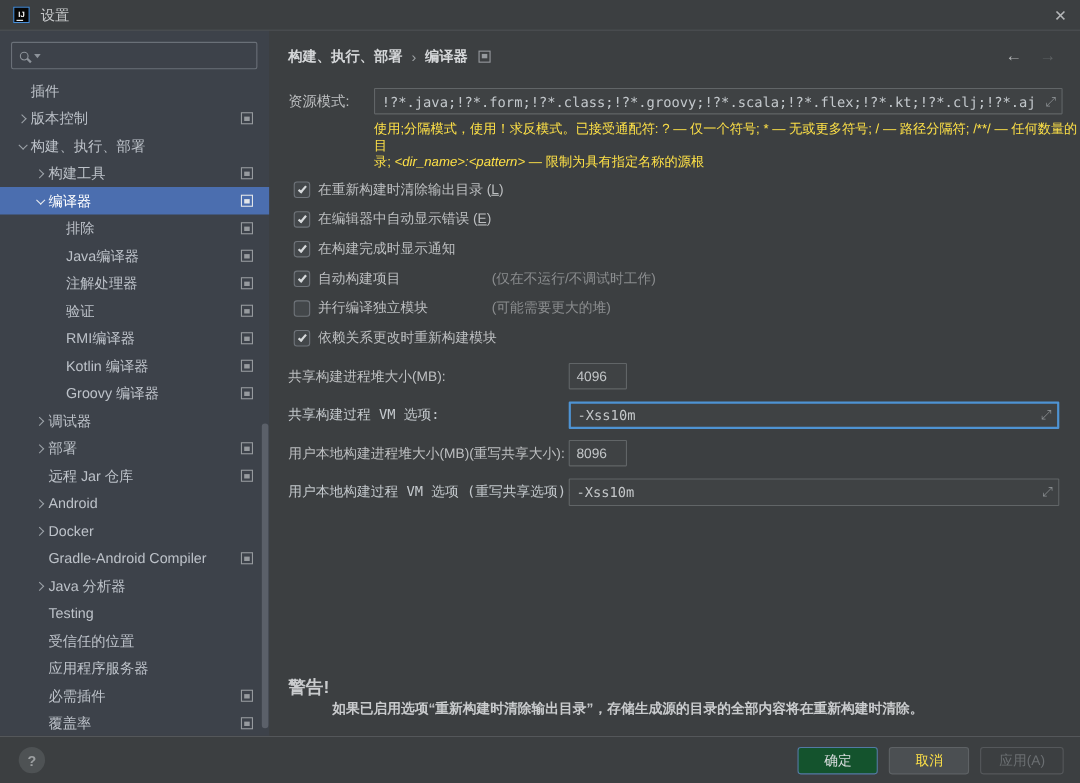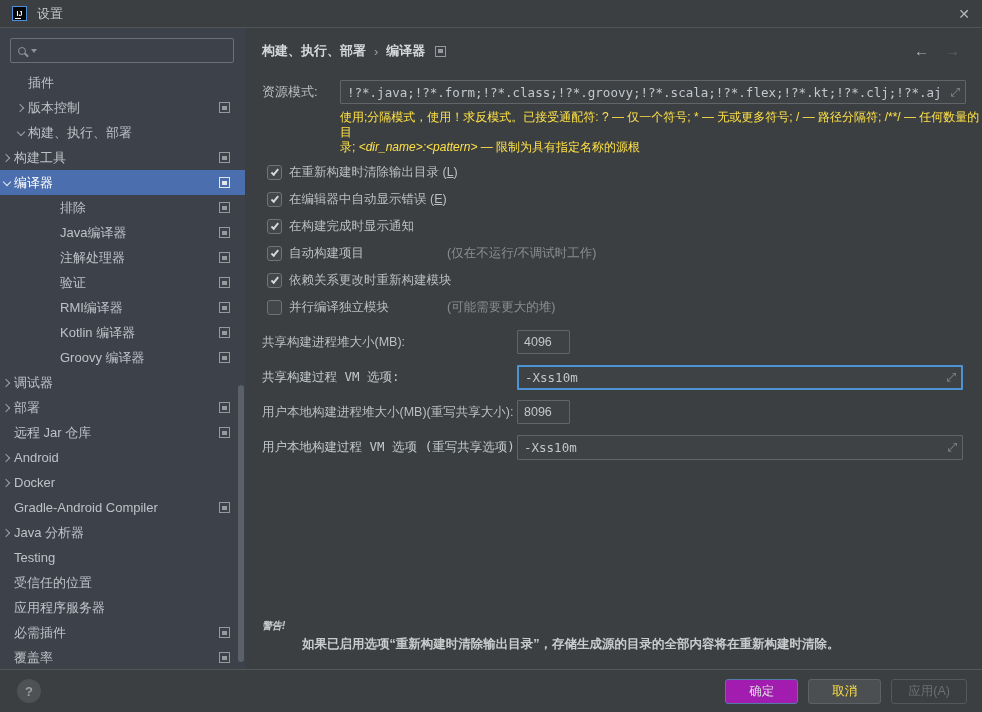--- a/index.html
+++ b/index.html
@@ -29,21 +29,21 @@
   .search-icon::after { content:""; position:absolute; width:5px; height:1.5px; background:#8d939a;
     transform:rotate(45deg); right:-4px; bottom:-2px; }
   .search-caret { width:0; height:0; border-left:3px solid transparent; border-right:3px solid transparent;
     border-top:4px solid #8d939a; margin-left:5px; flex:0 0 auto; }
   .search-input { flex:1; background:transparent; border:none; outline:none; color:#c6c8ca;
     font-size:12px; margin-left:6px; min-width:0; font-family:"Liberation Sans", sans-serif; }
 
   .tree { position:absolute; top:42px; left:0; right:0; }
   .tree-row { height:25px; display:flex; align-items:center; position:relative; color:#bdc2c9; cursor:default; }
   .tree-row.lvl0 { padding-left:14px; }
-  .tree-row.lvl1 { }
+  .tree-row.lvl1 { padding-left:30px; }
   .tree-row.lvl2 { padding-left:46px; }
   .tree-row.selected { background:#4b6eaf; color:#ffffff; }
   .chev { width:14px; height:14px; flex:0 0 14px; display:flex; align-items:center; justify-content:center; }
   .chev::after { content:""; width:5px; height:5px; border-right:1.5px solid #9ba1a7; border-bottom:1.5px solid #9ba1a7;
     transform:rotate(-45deg); margin-left:-2px; }
   .tree-row.arrow-down .chev::after { transform:rotate(45deg); margin-left:0; margin-top:-2px; }
   .tree-row.selected .chev::after { border-color:#e8ebee; }
   .tree-label { white-space:nowrap; }
   .mod-icon { width:11px; height:11px; border:1px solid #969a9e; display:inline-flex;
     align-items:center; justify-content:center; flex:0 0 auto; }
@@ -94,31 +94,31 @@
   .fieldbox { position:relative; height:24px; width:53px; border:1px solid #616567; border-radius:1px;
     background:#3f4244; display:flex; align-items:center; padding:0 6px; }
   .fieldrow.wide .fieldbox { width:446px; height:25px; padding-right:22px; }
   .fieldrow.focused .fieldbox { border:2px solid #4e93d3; }
   .fval { font-size:12.5px; color:#c3c6c8; white-space:nowrap; overflow:hidden; }
   .fieldrow.mono .fval { font-family:"DejaVu Sans Mono", monospace; }
   .fieldbox .expand-icon { display:none; }
   .fieldrow.expand .fieldbox .expand-icon { display:block; }
 
   .warning { position:absolute; left:17px; bottom:16px; line-height:18px; }
-  .warn-title { font-weight:bold; color:#c9cbcd; font-size:10px;font-style:italic; }
+  .warn-title { font-weight:bold; color:#c9cbcd; font-size:16px; }
   .warn-text { font-weight:bold; color:#c9cbcd; font-size:12.5px;margin-left:40px; }
 
   
   .footer { flex:0 0 43px; border-top:1px solid #54575a; display:flex; align-items:center; padding:0 15px; }
   .help-btn { width:24px; height:24px; border-radius:50%; background:#4e5254; color:#9da0a2;
     display:flex; align-items:center; justify-content:center; font-size:13px; font-weight:bold; margin-left:2px; }
   .footer .spacer { flex:1; }
   .btn { height:25px; min-width:73px; padding:0 16px; border-radius:3px; font-size:12.5px;
     font-family:"Liberation Sans", sans-serif; margin-left:10px; }
-  .btn-ok { background:#a21caf; border:1px solid #5379a4; color:#dcdee0;font-family:Liberation Mono, monospace; }
+  .btn-ok { background:#14532d; border:1px solid #5379a4; color:#dcdee0;font-family:Liberation Mono, monospace; }
   .btn-cancel { background:#4b4f52; border:1px solid #5e6265; color:#fde047; }
   .btn-apply { background:transparent; border:1px solid #55585b; color:#6b6f72; }
 </style>
 </head>
 <body>
 
 <div class="window">
 
   <div class="titlebar">
     <div class="logo">IJ</div>
@@ -306,32 +306,32 @@
 
           </div>
           <div class="chkrow checked">
             <span class="checkbox">
               <span class="tick"></span>
             </span>
             <span class="chklabel"><span>自动构建项目</span><span class="mn"></span><span></span></span>
 
             <span class="chk-comment">(仅在不运行/不调试时工作)</span>
           </div>
-          <div class="chkrow checked">
-            <span class="checkbox">
-              <span class="tick"></span>
-            </span>
-            <span class="chklabel"><span>依赖关系更改时重新构建模块</span><span class="mn"></span><span></span></span>
-
-          </div>
           <div class="chkrow">
             <span class="checkbox"></span>
             <span class="chklabel"><span>并行编译独立模块</span><span class="mn"></span><span></span></span>
 
             <span class="chk-comment">(可能需要更大的堆)</span>
+          </div>
+          <div class="chkrow checked">
+            <span class="checkbox">
+              <span class="tick"></span>
+            </span>
+            <span class="chklabel"><span>依赖关系更改时重新构建模块</span><span class="mn"></span><span></span></span>
+
           </div>
       </div>
 
       <div class="fields">
         <div class="fieldrow">
             <span class="flabel">共享构建进程堆大小(MB):</span>
             <div class="fieldbox">
               <span class="fval">4096</span>
 
             </div>

